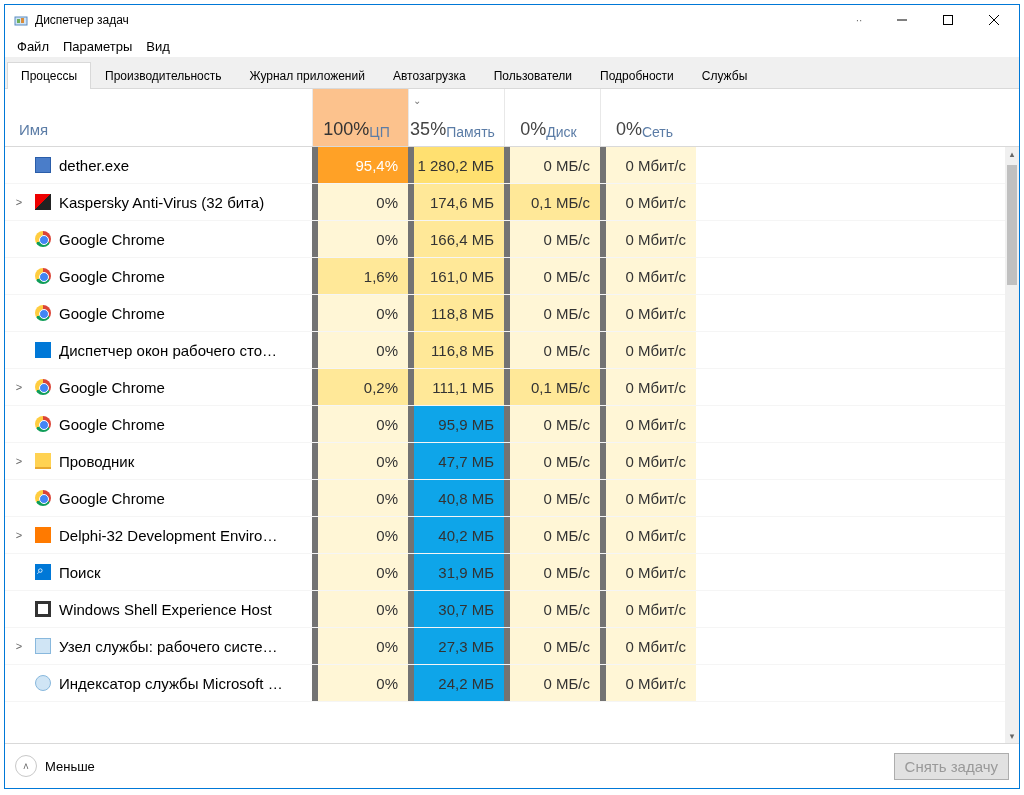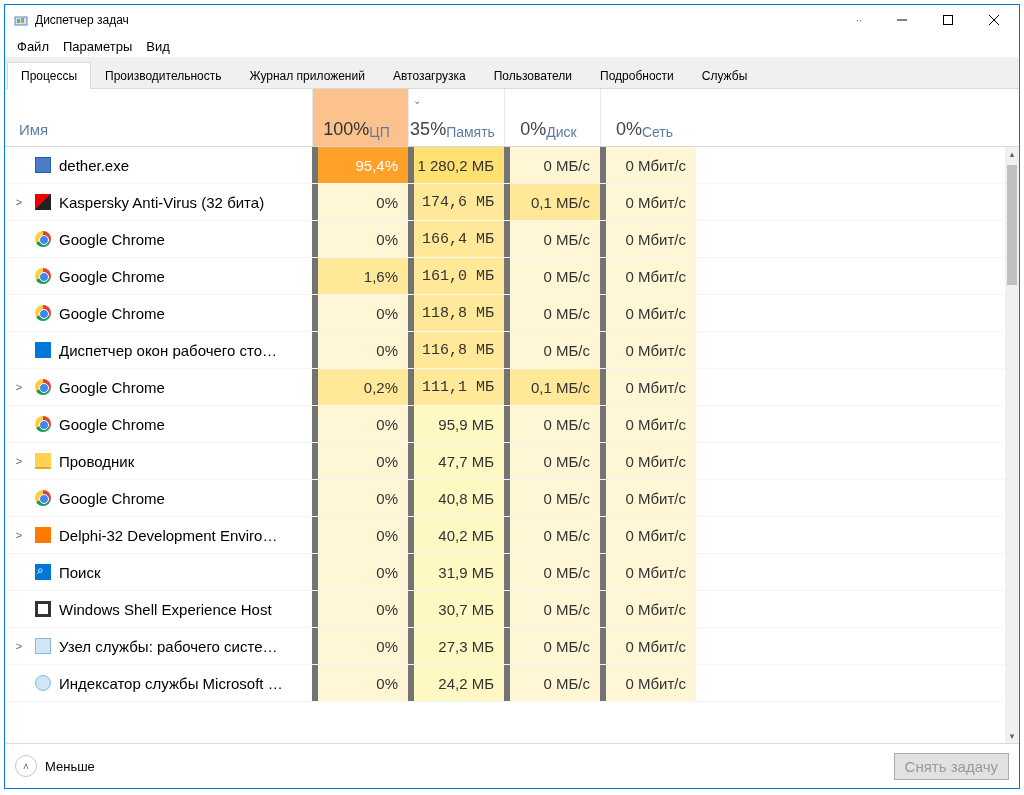--- a/index.html
+++ b/index.html
@@ -31,22 +31,22 @@
 .row .icon span{display:inline-block;width:16px;height:16px;}
 .row .proc-name{flex:0 0 259px;padding-left:6px;font-size:15px;white-space:nowrap;overflow:hidden;text-overflow:ellipsis;}
 .row .cell{width:96px;text-align:right;padding-right:10px;font-size:15px;color:#333;height:100%;display:flex;align-items:center;justify-content:flex-end;border-left:6px solid #737373;}
 .row .cell.cpu{background:#fff6d6;}
 .row .cell.mem{background:#fff0b0;}
 .row .cell.disk{background:#fff6d6;}
 .row .cell.net{background:#fff6d6;}
 .row .cell.cpu.heat-hi{background:#ffa126;color:#fff;}
 .row .cell.cpu.heat-m{background:#ffe898;}
 .row .cell.mem.heat-hi{background:#ffe070;}
-.row .cell.mem.heat-m{background:#ffe898;font-family:Liberation Mono, monospace;}
-.row .cell.mem.heat-l{background:#fef9c3;}
+.row .cell.mem.heat-m{background:#ffe898;}
+.row .cell.mem.heat-l{background:#0ea5e9;}
 .row .cell.disk.heat-m{background:#ffe898;}
 .scrollbar{position:absolute;right:0;top:0;width:14px;bottom:0;background:#f0f0f0;}
 .scrollbar .up,.scrollbar .down{height:14px;display:flex;align-items:center;justify-content:center;font-size:9px;color:#666;}
 .scrollbar .track{position:absolute;top:14px;bottom:14px;left:0;right:0;}
 .scrollbar .thumb{position:absolute;left:2px;right:2px;top:4px;height:120px;background:#c0c0c0;}
 .scrollbar .down{position:absolute;bottom:0;left:0;right:0;}
 .footer{height:44px;display:flex;align-items:center;padding:0 10px;justify-content:space-between;}
 .footer .less{display:flex;align-items:center;gap:8px;font-size:15px;}
 .footer .less .circle{width:22px;height:22px;border:1px solid #c8c8c8;border-radius:50%;display:flex;align-items:center;justify-content:center;font-size:10px;color:#666;}
 .footer .end-btn{border:1px solid #adadad;background:#e1e1e1;padding:4px 10px;font-size:15px;color:#999;}

